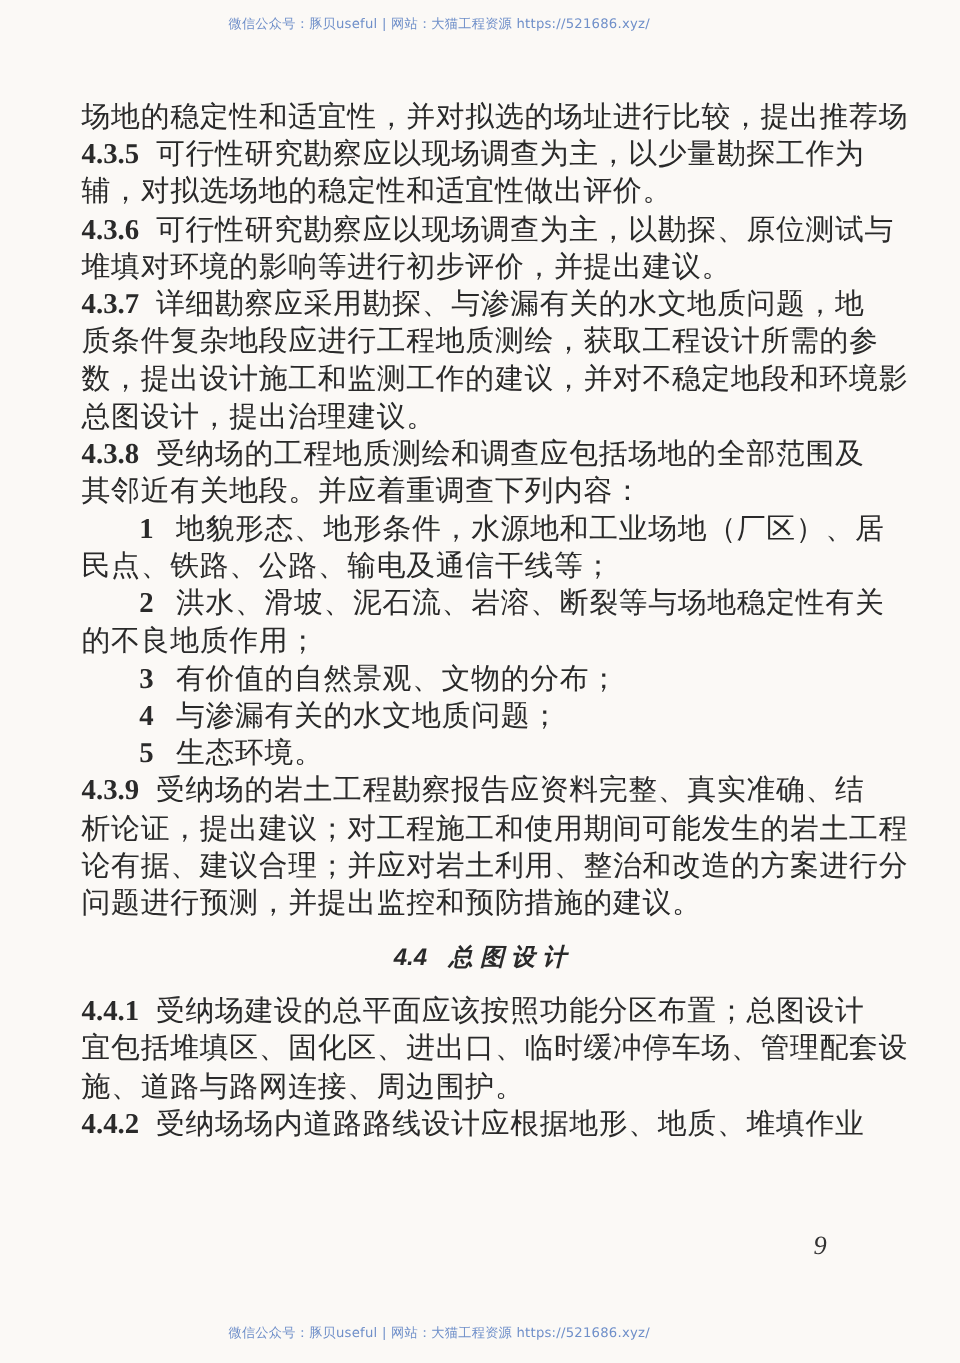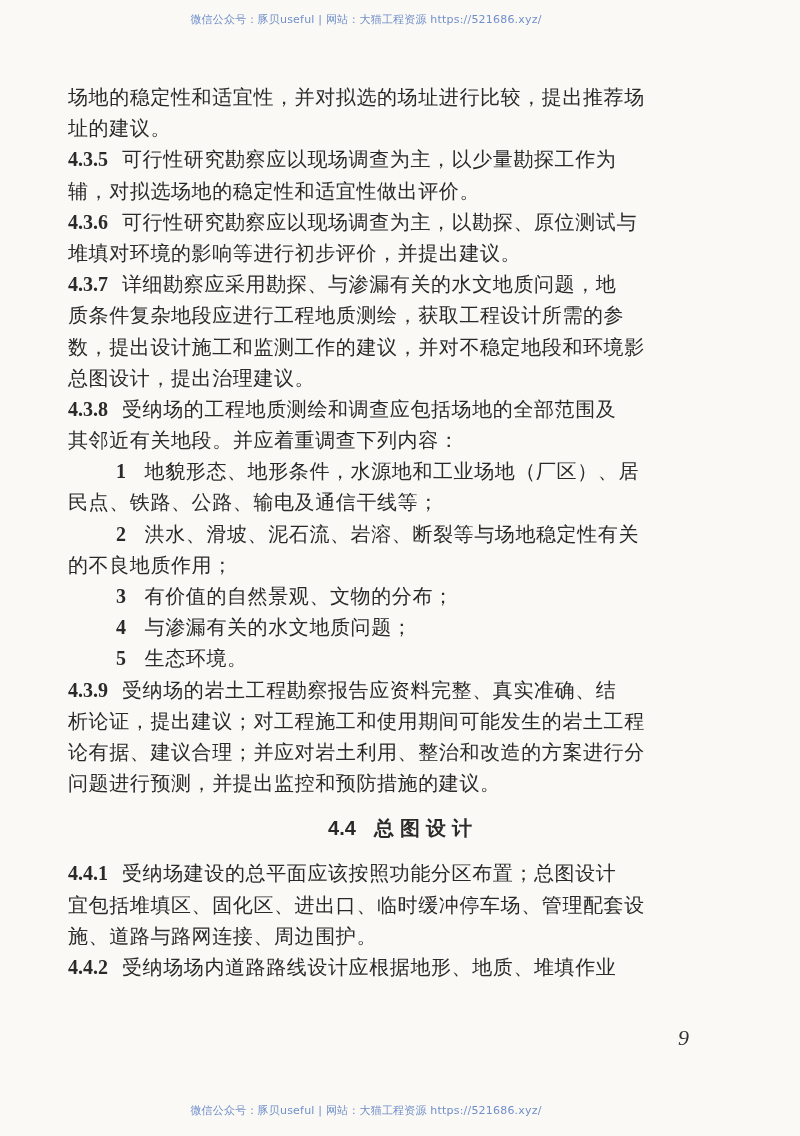--- a/index.html
+++ b/index.html
@@ -27,21 +27,21 @@
     }
     .watermark.top { top: 12px; }
     .watermark.bottom { top: 1103px; }
     .page {
       position: absolute;
       left: 68px;
       top: 82px;
       width: 650px;
     }
     .line {
-      font-size: 20px;
+      font-size: 24px;
       line-height: 31.2px;
       height: 31.2px;
       white-space: nowrap;
       letter-spacing: 0.6px;
     }
     .clause-no {
       font-weight: bold;
       font-family: Liberation Serif, serif;
       margin-right: 14px;
       letter-spacing: 0;
@@ -55,20 +55,21 @@
     .section-title {
       text-align: center;
       font-size: 20px;
       font-weight: bold;
       line-height: 31px;
       height: 31px;
       margin-top: 14px;
       margin-bottom: 14px;
       letter-spacing: 6px;
       padding-left: 20px;
+      font-style: italic;
     }
     .section-title .sec-no {
       font-family: "Liberation Sans", "DejaVu Sans", sans-serif;
       letter-spacing: 0;
       margin-right: 18px;
     }
     .page-number {
       position: absolute;
       left: 678px;
       top: 1025px;
@@ -79,21 +80,20 @@
     }
   </style>
 </head>
 <body>
 
 <div class="watermark top">微信公众号：豚贝useful | 网站：大猫工程资源 https://521686.xyz/</div>
 
 <div class="page">
 
   <div class="line">场地的稳定性和适宜性，并对拟选的场址进行比较，提出推荐场</div>
-  <div class="line">址的建议。</div>
 
   <div class="line">
     <span class="clause-no">4.3.5</span><span>可行性研究勘察应以现场调查为主，以少量勘探工作为</span>
   </div>
   <div class="line">辅，对拟选场地的稳定性和适宜性做出评价。</div>
 
   <div class="line">
     <span class="clause-no">4.3.6</span><span>可行性研究勘察应以现场调查为主，以勘探、原位测试与</span>
   </div>
   <div class="line">堆填对环境的影响等进行初步评价，并提出建议。</div>

